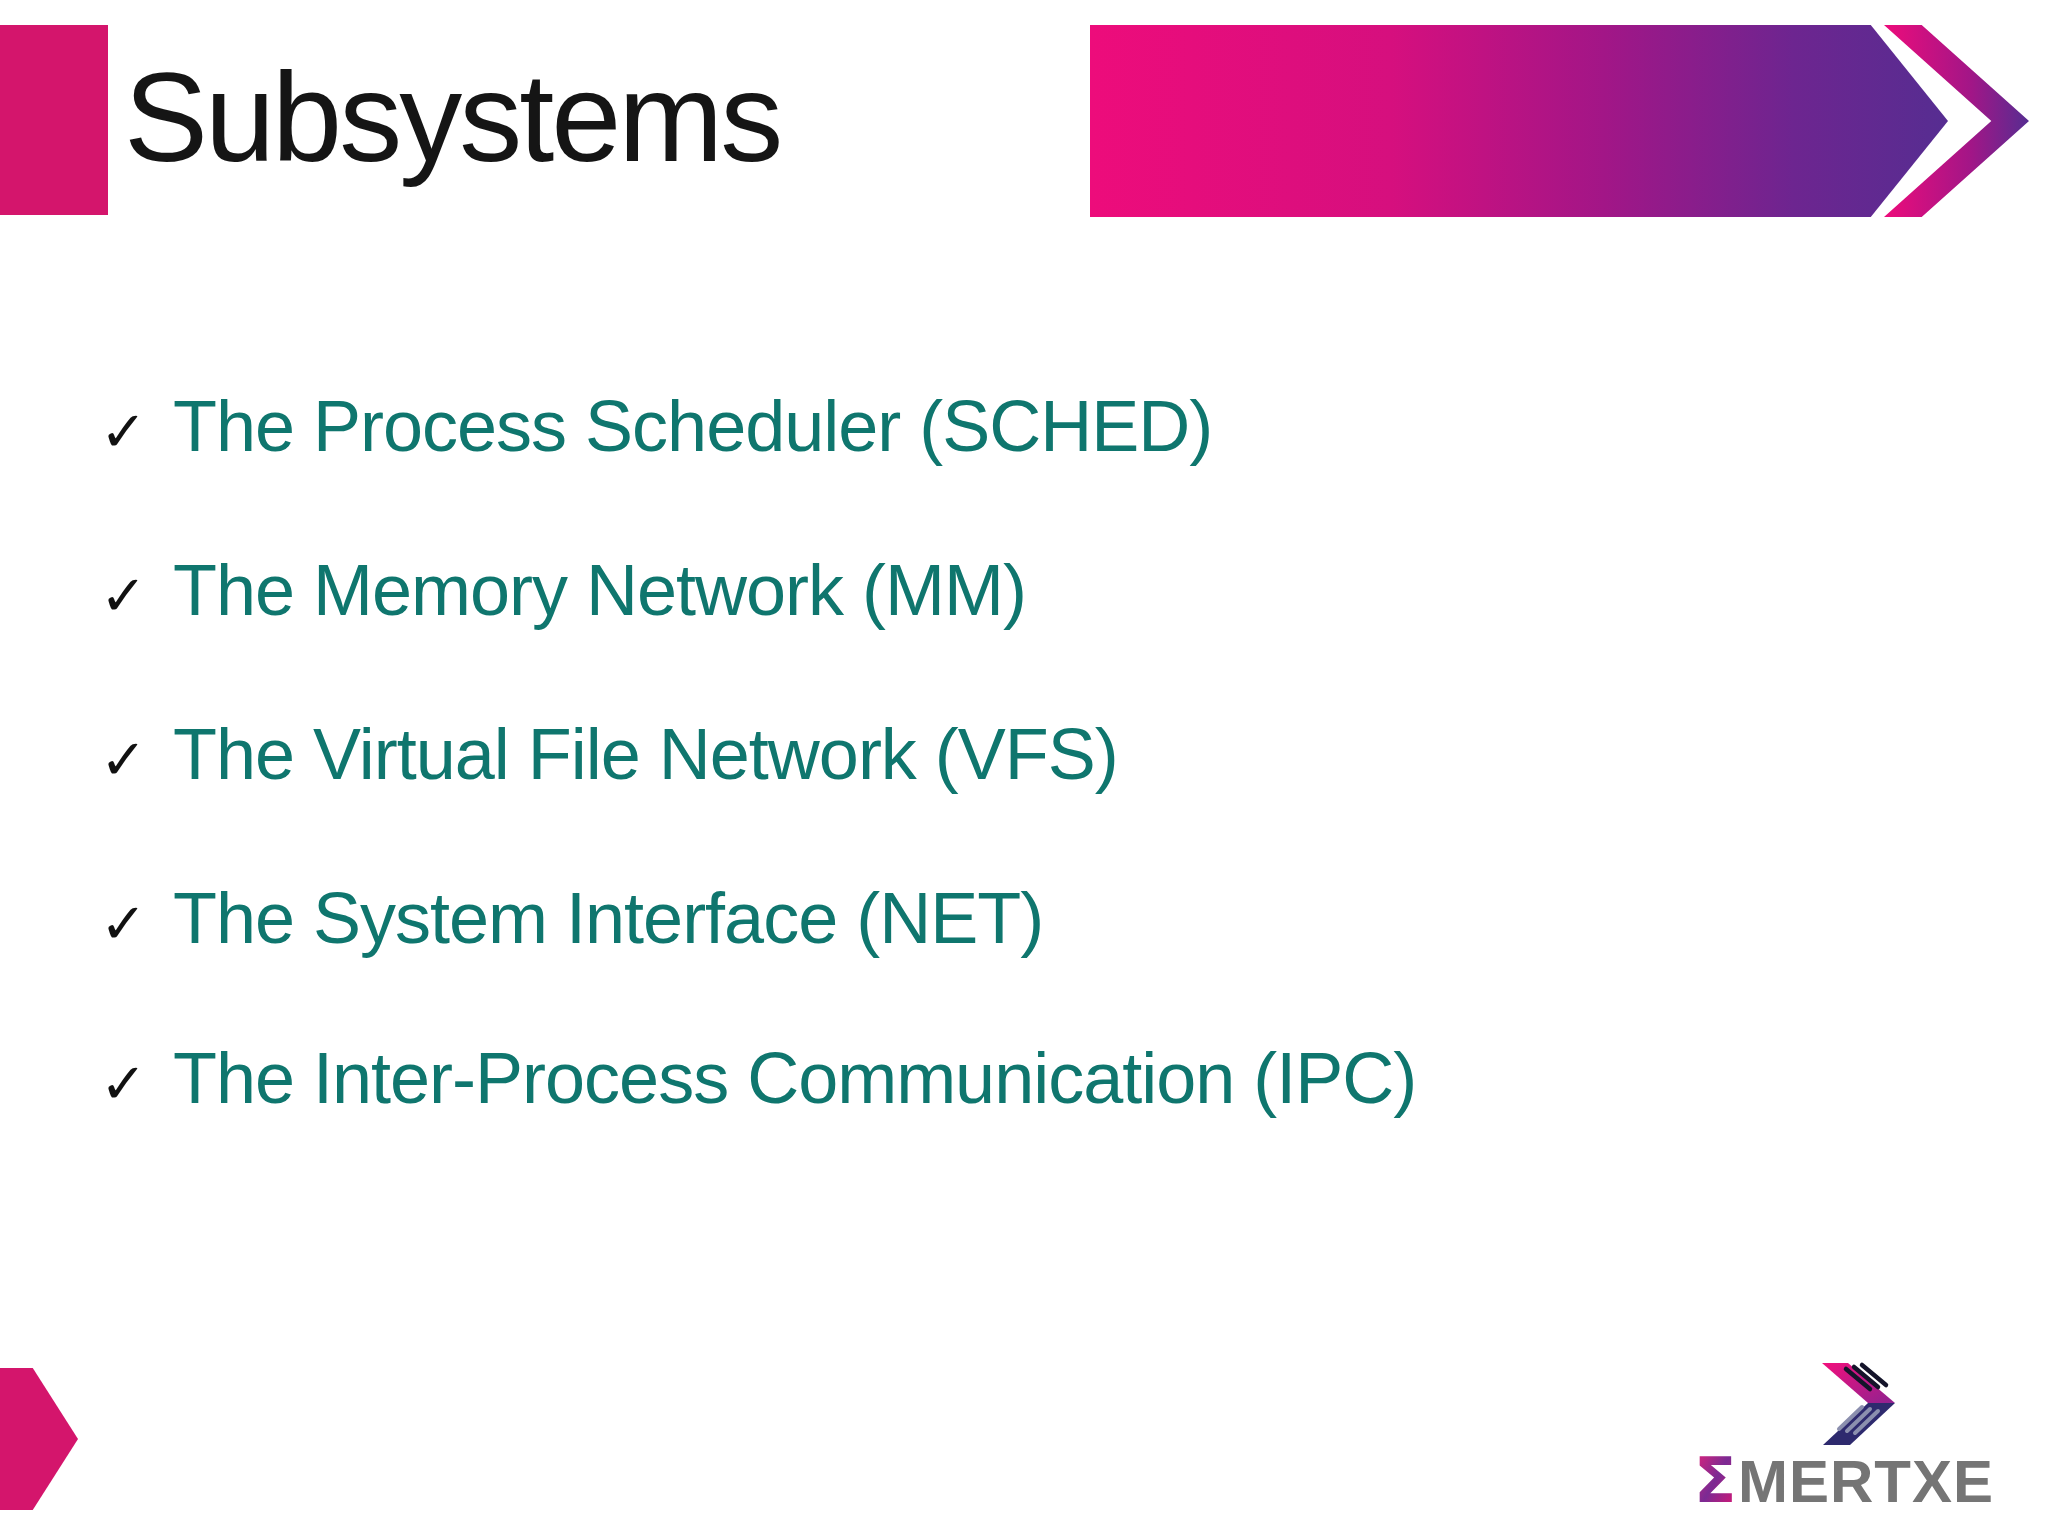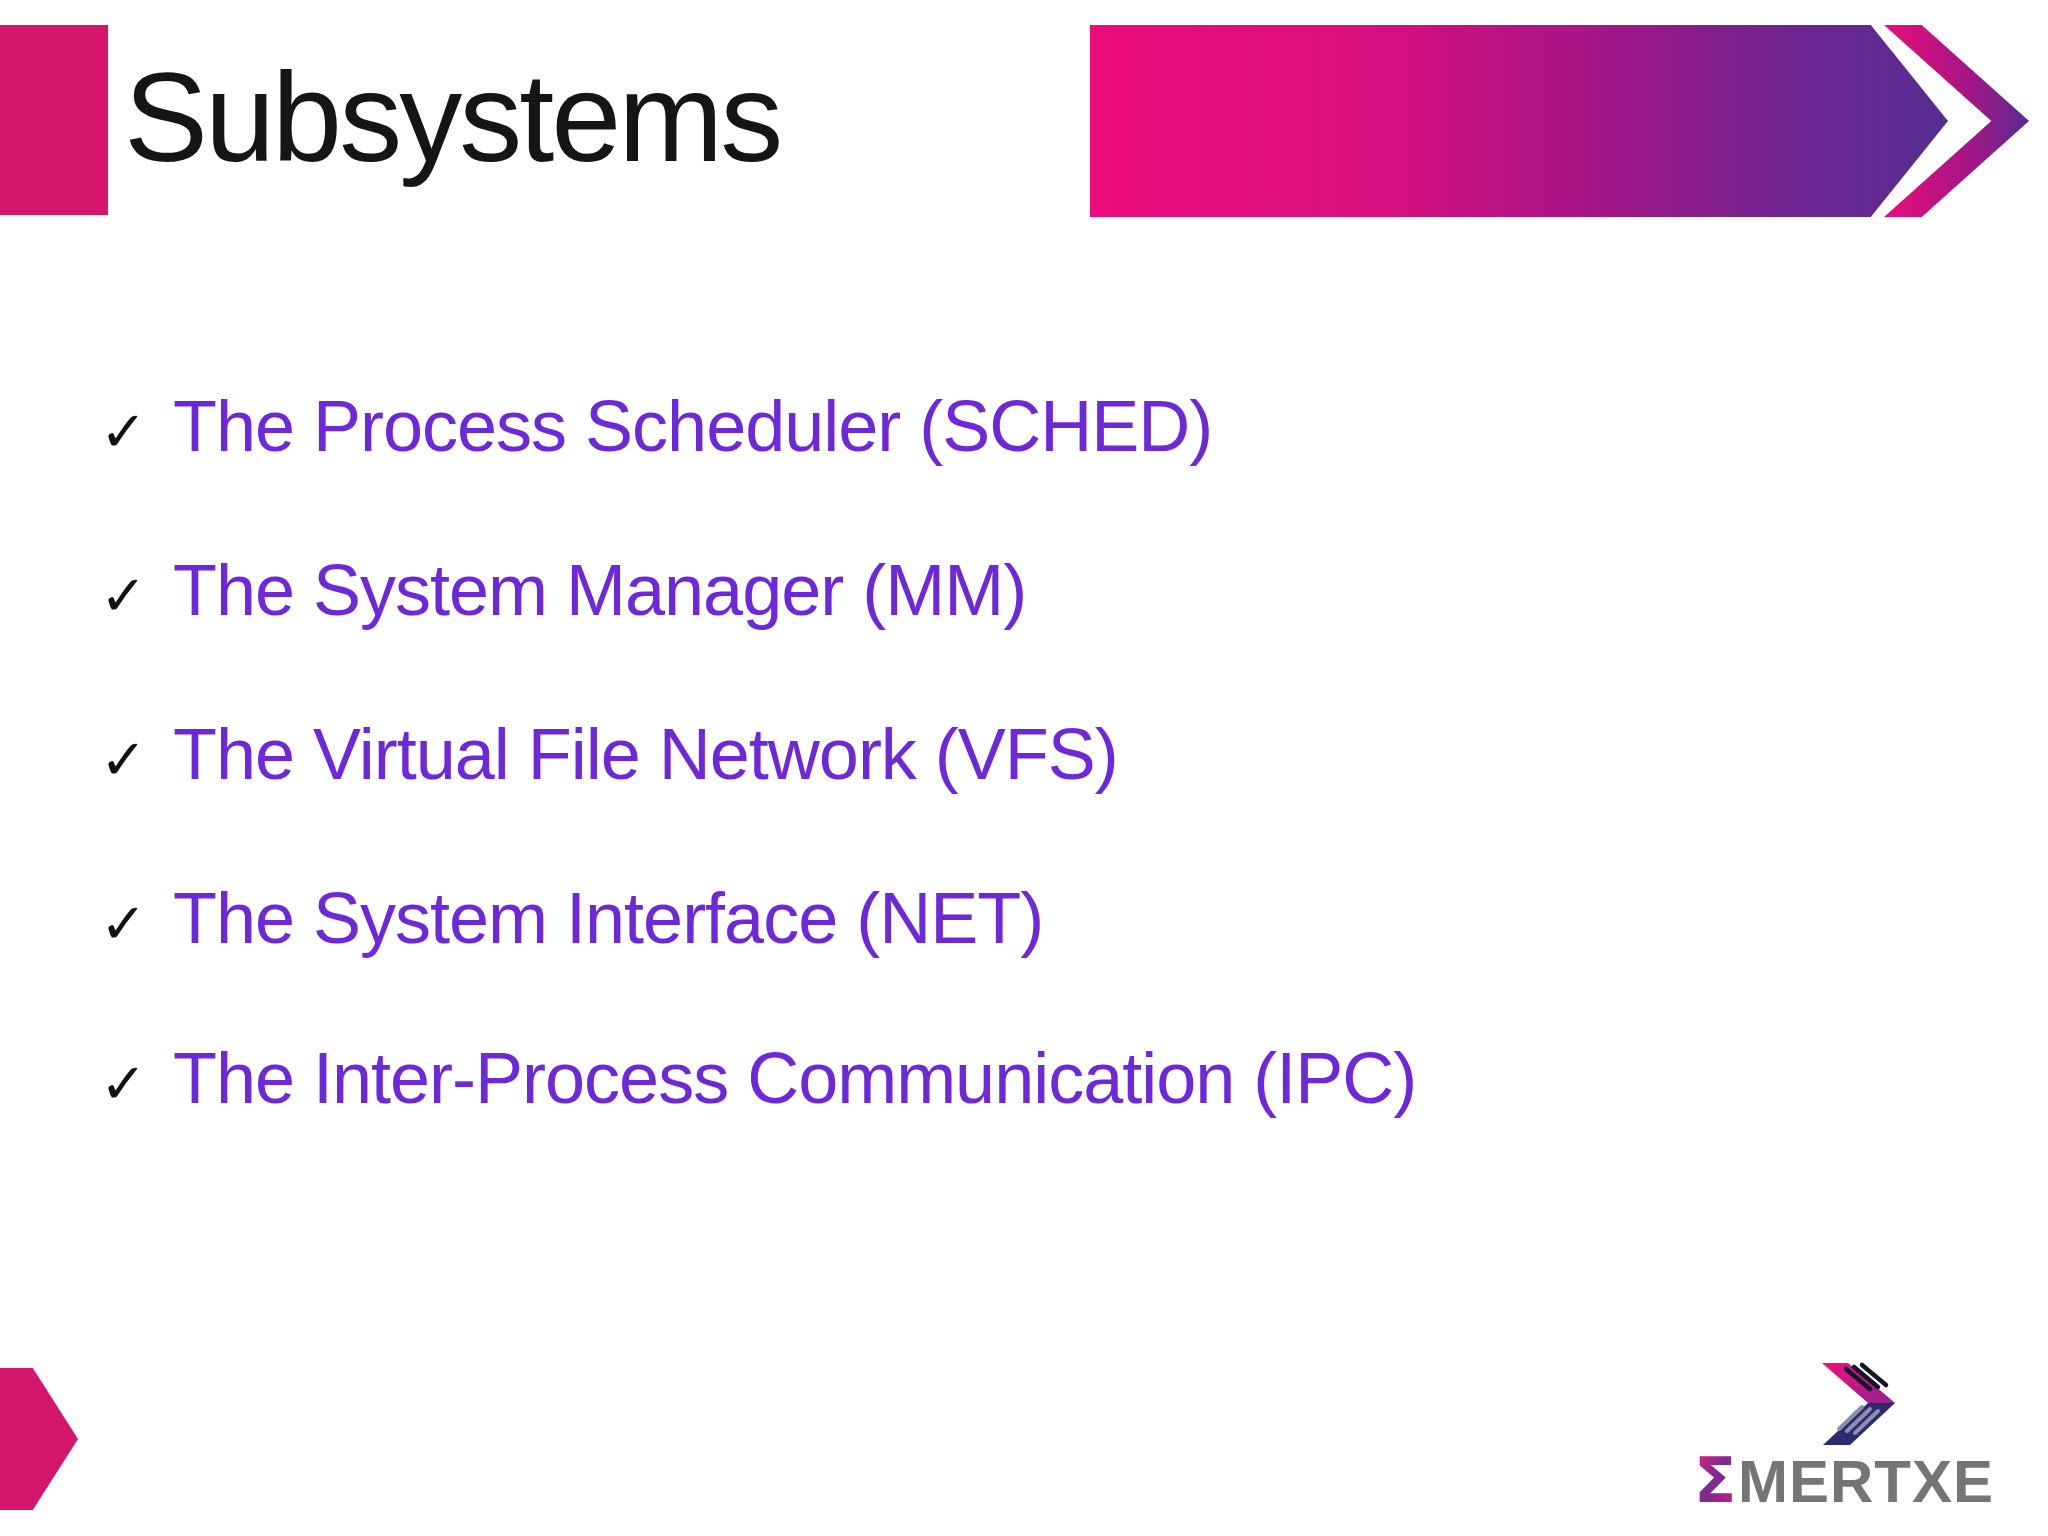--- a/index.html
+++ b/index.html
@@ -68,21 +68,21 @@
     white-space: nowrap;
   }
   .check-item .check {
     font-family: "DejaVu Sans", "Liberation Sans", sans-serif;
     font-size: 56px;
     color: #111111;
   }
   .check-item .item-label {
     font-size: 72px;
     letter-spacing: -1px;
-    color: #6d28d9;
+    color: #0f766e;
   }
   .i1 { top: 385px; }
   .i2 { top: 549px; }
   .i3 { top: 713px; }
   .i4 { top: 877px; }
   .i5 { top: 1037px; }
 
   
   .footer-pentagon {
     position: absolute;
@@ -112,21 +112,21 @@
   <h1 class="slide-title" style="margin:0; font-weight:normal;">Subsystems</h1>
   <div class="banner-arrow"></div>
   <div class="banner-chevron"></div>
 
   <div class="check-item i1">
     <span class="check">✓</span>
     <span class="item-label">The Process Scheduler (SCHED)</span>
   </div>
   <div class="check-item i2">
     <span class="check">✓</span>
-    <span class="item-label">The System Manager (MM)</span>
+    <span class="item-label">The Memory Network (MM)</span>
   </div>
   <div class="check-item i3">
     <span class="check">✓</span>
     <span class="item-label">The Virtual File Network (VFS)</span>
   </div>
   <div class="check-item i4">
     <span class="check">✓</span>
     <span class="item-label">The System Interface (NET)</span>
   </div>
   <div class="check-item i5">

